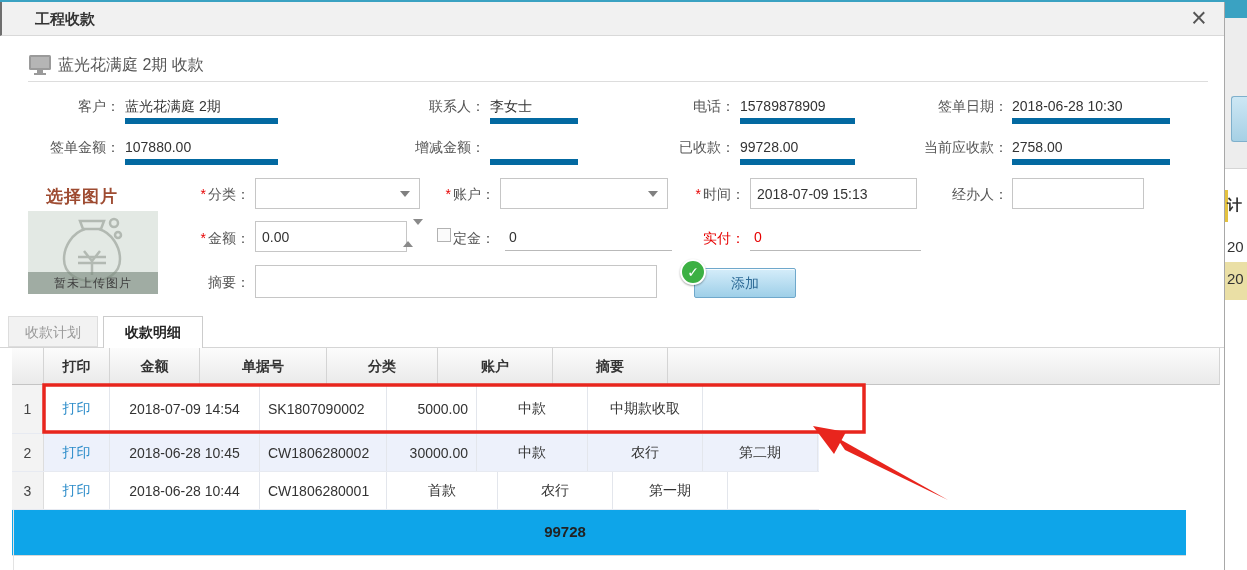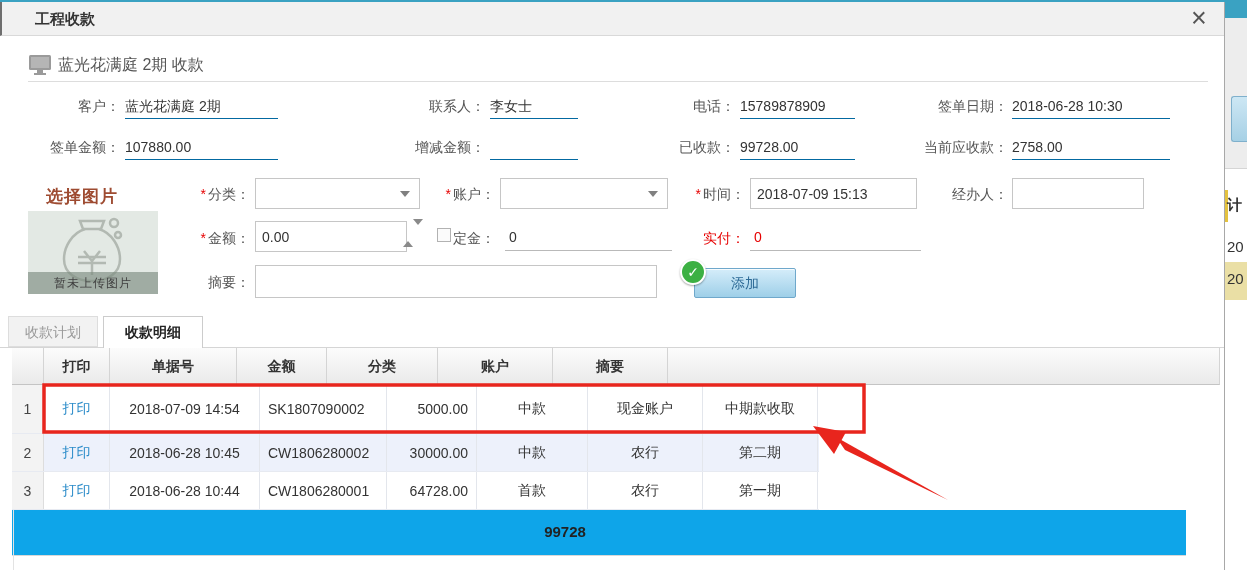--- a/index.html
+++ b/index.html
@@ -18,21 +18,21 @@
   .close-x{position:absolute;right:10px;top:-1px;width:30px;height:34px;font-size:27px;color:#555;
            text-align:center;line-height:34px;cursor:pointer;font-weight:300;}
 
   
   .monitor-icon{left:28px;top:52px;}
   .proj-title{left:58px;top:53px;font-size:16px;color:#555;}
   .proj-underline{left:28px;top:79px;width:1180px;height:1px;background:#ddd;}
 
   
   .if-label{position:absolute;height:20px;line-height:20px;color:#555;text-align:right;}
-  .if-value{position:absolute;height:22px;line-height:20px;color:#333;border-bottom:1px solid #0369a1;}
+  .if-value{position:absolute;height:22px;line-height:20px;color:#333;border-bottom:6px solid #0369a1;}
 
   
   .req{color:#e60000;margin-right:2px;}
   .f-label{position:absolute;height:20px;line-height:20px;color:#555;text-align:right;}
   .f-label.red, .red-val{color:#e60000;}
   .sel{position:absolute;height:29px;border:1px solid #c6c6c6;background:#fff;}
   .sel .caret{position:absolute;right:9px;top:12px;width:0;height:0;border-left:5px solid transparent;
               border-right:5px solid transparent;border-top:6px solid #808080;}
   .inputbox{position:absolute;height:29px;border:1px solid #c6c6c6;background:#fff;box-sizing:content-box;
             font-family:inherit;font-size:14px;color:#333;padding:0 6px;outline:none;}
@@ -206,38 +206,37 @@
 
     <div class="abs tabbar">
       <div class="tab inactive">收款计划</div>
       <div class="tab active">收款明细</div>
     </div>
 
     <div class="abs tbl">
       <div class="thead">
         <div class="th c0"></div>
         <div class="th c1">打印</div>
+        <div class="th c4">金额</div>
         <div class="th c3">单据号</div>
-        <div class="th c4">金额</div>
         <div class="th c5">分类</div>
         <div class="th c6">账户</div>
         <div class="th c7">摘要</div>
         <div class="th c8"></div>
       </div>
 
       <div class="trow r1">
         <div class="td numc c0">1</div>
         <div class="td c1">
             <span class="print-link">打印</span>
           </div>
         <div class="td c2">2018-07-09 14:54</div>
         <div class="td c3 left">SK1807090002</div>
         <div class="td c4 right">5000.00</div>
         <div class="td c5">中款</div>
-        <div class="td c6">现金账户</div>
         <div class="td c7">中期款收取</div>
       </div>
 
       <div class="trow r2">
         <div class="td numc c0">2</div>
         <div class="td c1">
             <span class="print-link">打印</span>
           </div>
         <div class="td c2">2018-06-28 10:45</div>
         <div class="td c3 left">CW1806280002</div>
@@ -247,21 +246,20 @@
         <div class="td c7">第二期</div>
       </div>
 
       <div class="trow r3">
         <div class="td numc c0">3</div>
         <div class="td c1">
             <span class="print-link">打印</span>
           </div>
         <div class="td c2">2018-06-28 10:44</div>
         <div class="td c3 left">CW1806280001</div>
-        <div class="td c4 right">64728.00</div>
         <div class="td c5">首款</div>
         <div class="td c6">农行</div>
         <div class="td c7">第一期</div>
       </div>
     </div>
 
     <div class="abs tfoot">
       <span class="total">99728</span>
     </div>
     <div class="abs left-hairline"></div>

